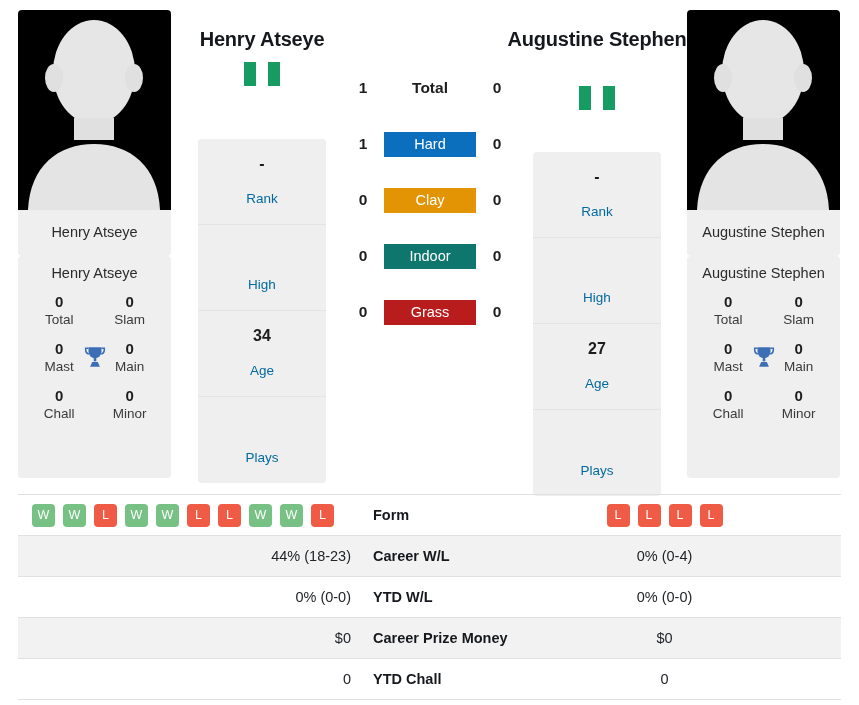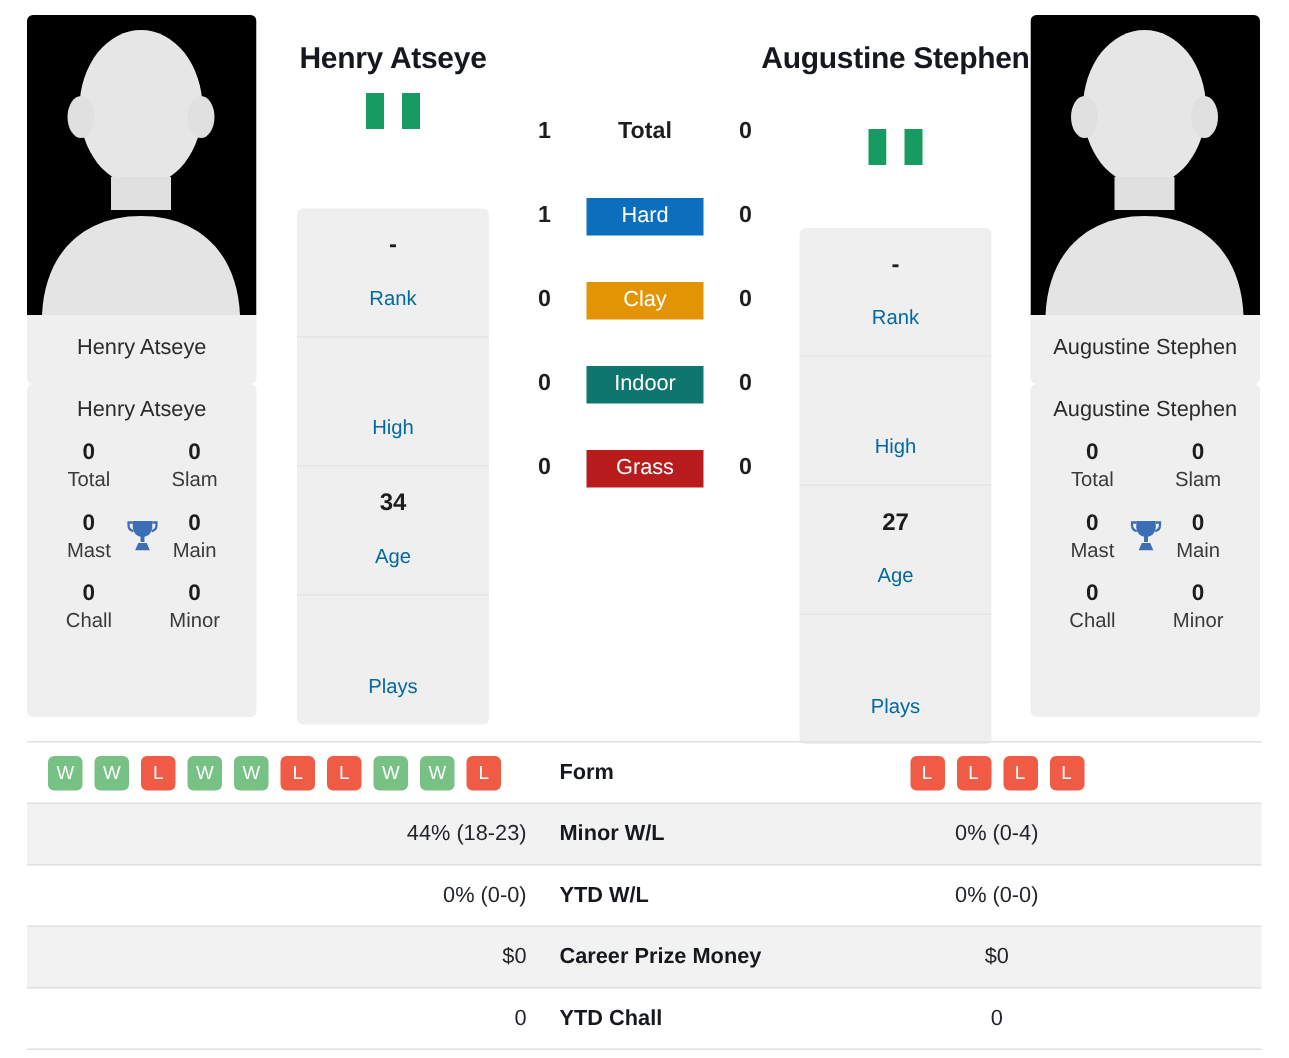--- a/index.html
+++ b/index.html
@@ -141,21 +141,21 @@
     display: flex;
     justify-content: center;
   }
   .h2h-total {
     font-size: 15.5px;
     font-weight: bold;
     color: #1d1d1d;
   }
   .pill {
     display: block;
-    width: 78px;
+    width: 92px;
     text-align: center;
     font-size: 14.5px;
     color: #ffffff;
     padding: 4px 0 5px;
     line-height: 16px;
   }
 
   
   .stat-card {
     position: absolute;
@@ -470,21 +470,21 @@
       <div class="tright form" id="form-right">
           <span class="badge l">L</span>
           <span class="badge l">L</span>
           <span class="badge l">L</span>
           <span class="badge l">L</span>
         </div>
     </div>
 
     <div class="trow shade">
       <div class="tleft">44% (18-23)</div>
-      <div class="tmid">Minor W/L</div>
+      <div class="tmid">Career W/L</div>
       <div class="tright">0% (0-4)</div>
     </div>
 
     <div class="trow">
       <div class="tleft">0% (0-0)</div>
       <div class="tmid">YTD W/L</div>
       <div class="tright">0% (0-0)</div>
     </div>
 
     <div class="trow shade">

